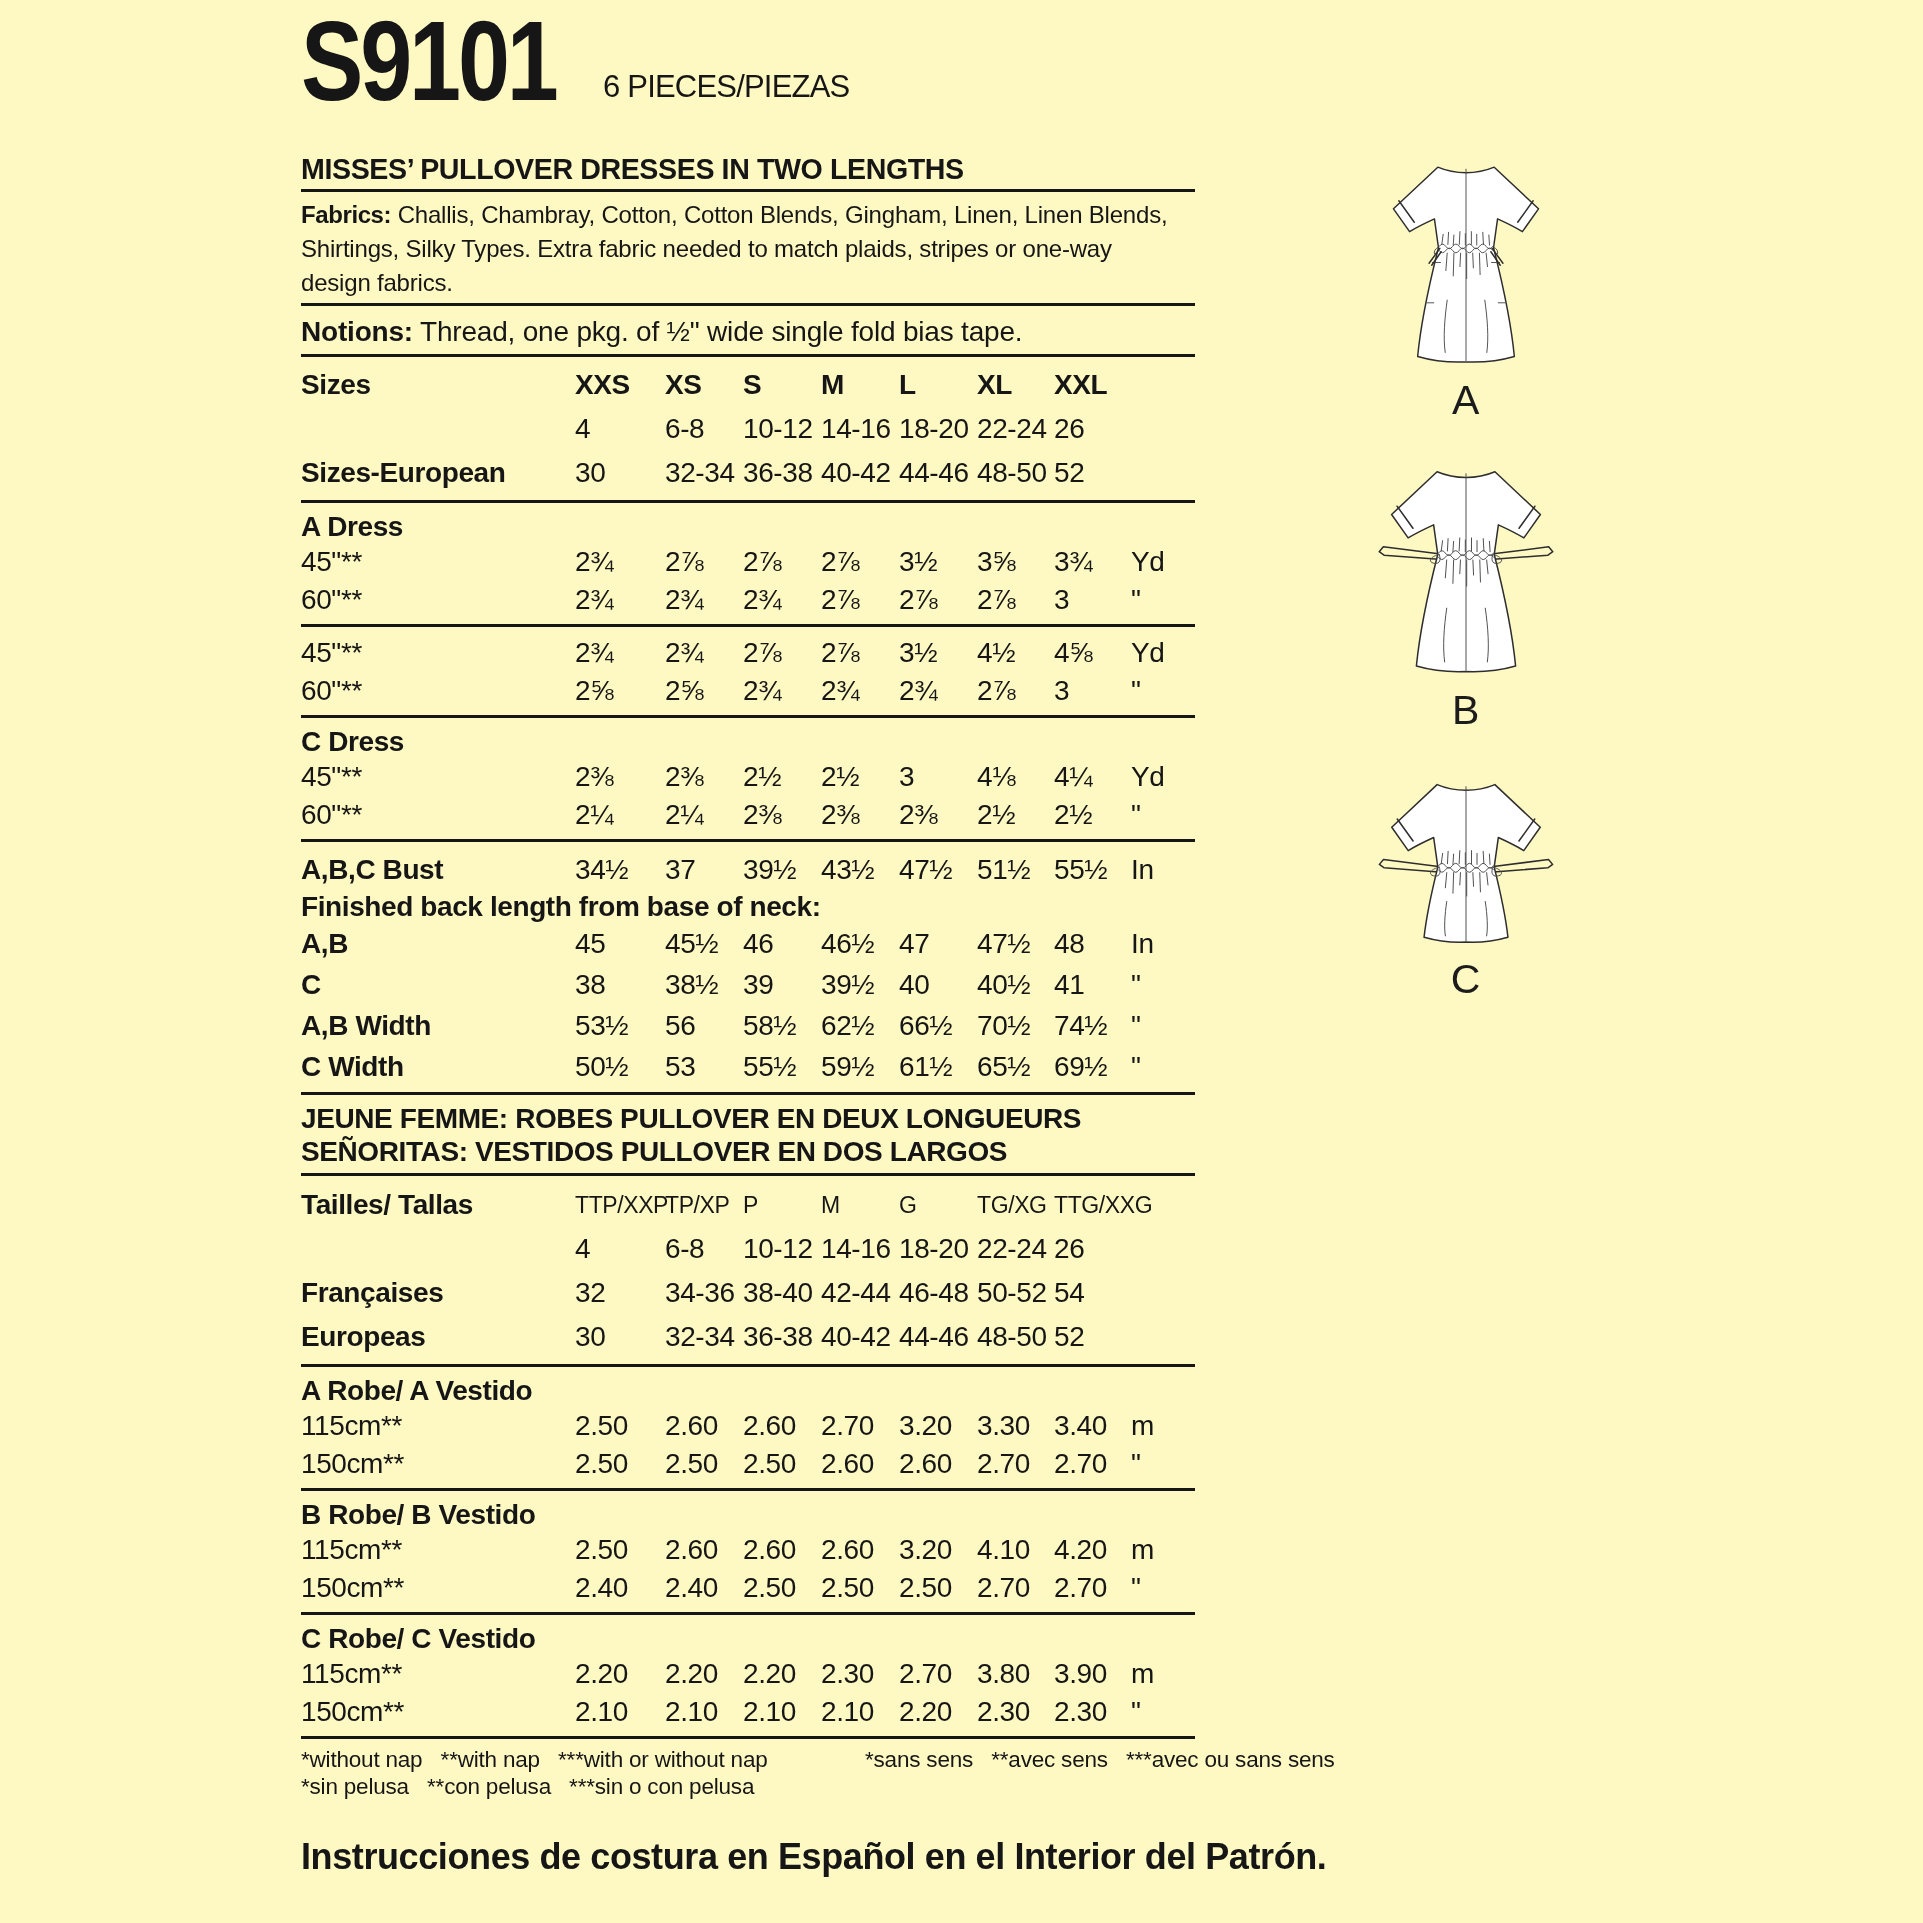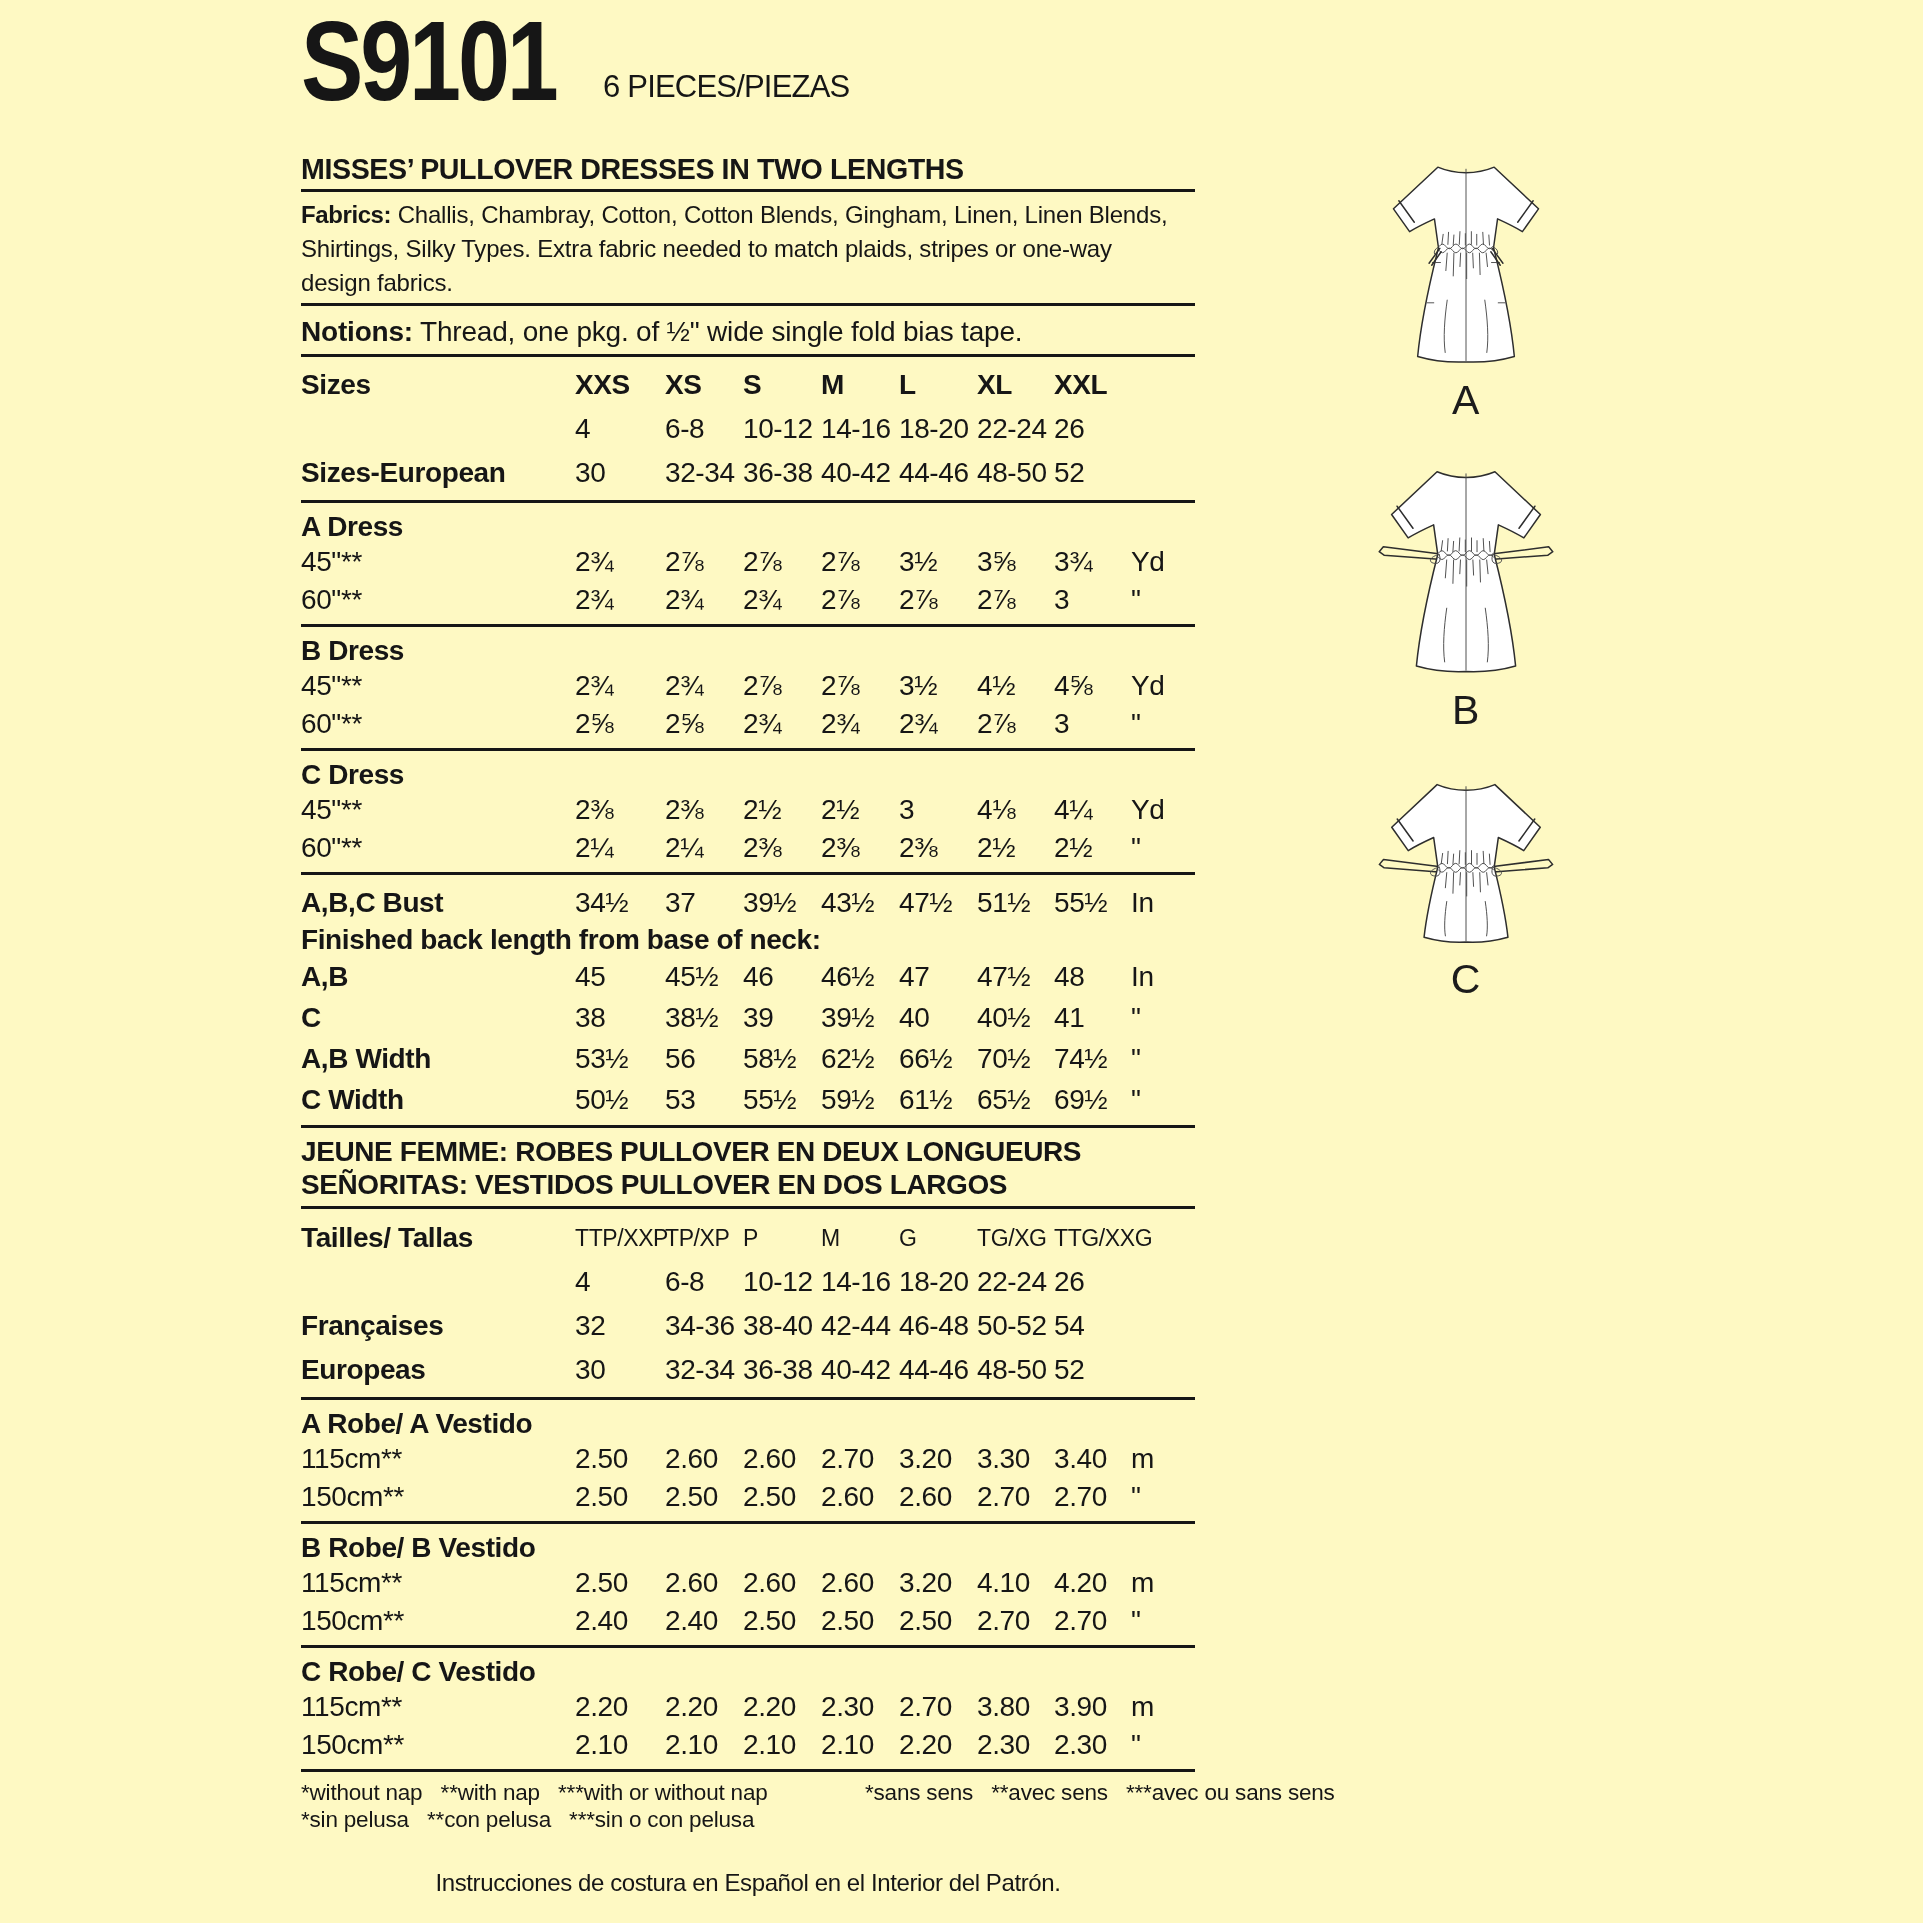--- a/index.html
+++ b/index.html
@@ -30,21 +30,21 @@
   .cell{white-space:nowrap;overflow:visible;}
   .b{font-weight:bold;}
   .fr-hdr{font-size:23px;}
   .sec-heading{font-weight:bold;font-size:28px;line-height:33px;height:33px;letter-spacing:-0.4px;white-space:nowrap;}
 
   
   .footnotes{position:relative;margin-top:4.5px;height:60px;}
   .fn{font-size:22.5px;line-height:27px;letter-spacing:-0.2px;white-space:pre;}
   .fn-right{position:absolute;left:564px;top:0;}
 
-  .bottom-note{margin-top:30px;text-align:center;font-size:24px;font-weight:normal;letter-spacing:-0.4px;white-space:nowrap;}
+  .bottom-note{margin-top:30px;text-align:center;font-size:36px;font-weight:bold;letter-spacing:-0.4px;white-space:nowrap;}
 
   
   .views{position:absolute;left:1338px;top:0;width:256px;}
   .fig{position:absolute;left:0;width:256px;text-align:center;}
   .fig svg{display:block;margin:0 auto;}
   .view-label{margin-top:4.5px;font-size:41px;font-weight:400;color:#1c1c1c;letter-spacing:0.8px;}
   .sketch{stroke:#2e2e2e;fill:none;stroke-width:2.2;stroke-linecap:round;stroke-linejoin:round;}
   .sketch-thin{stroke:#4a4a4a;fill:none;stroke-width:1.4;stroke-linecap:round;}
   .sketch-fill{stroke:#2e2e2e;fill:#ffffff;stroke-width:2.2;stroke-linejoin:round;}
 </style>
@@ -126,21 +126,20 @@
           <div class="cell">2¾</div>
           <div class="cell">2¾</div>
           <div class="cell">2¾</div>
           <div class="cell">2⅞</div>
           <div class="cell">2⅞</div>
           <div class="cell">2⅞</div>
           <div class="cell">3</div>
           <div class="cell unit">"</div>
         </div>
         <div class="rule"></div>
-        <div class="sec-heading">B Dress</div>
         <div class="t-row">
           <div class="cell lbl">45"**</div>
           <div class="cell">2¾</div>
           <div class="cell">2¾</div>
           <div class="cell">2⅞</div>
           <div class="cell">2⅞</div>
           <div class="cell">3½</div>
           <div class="cell">4½</div>
           <div class="cell">4⅝</div>
           <div class="cell unit">Yd</div>

